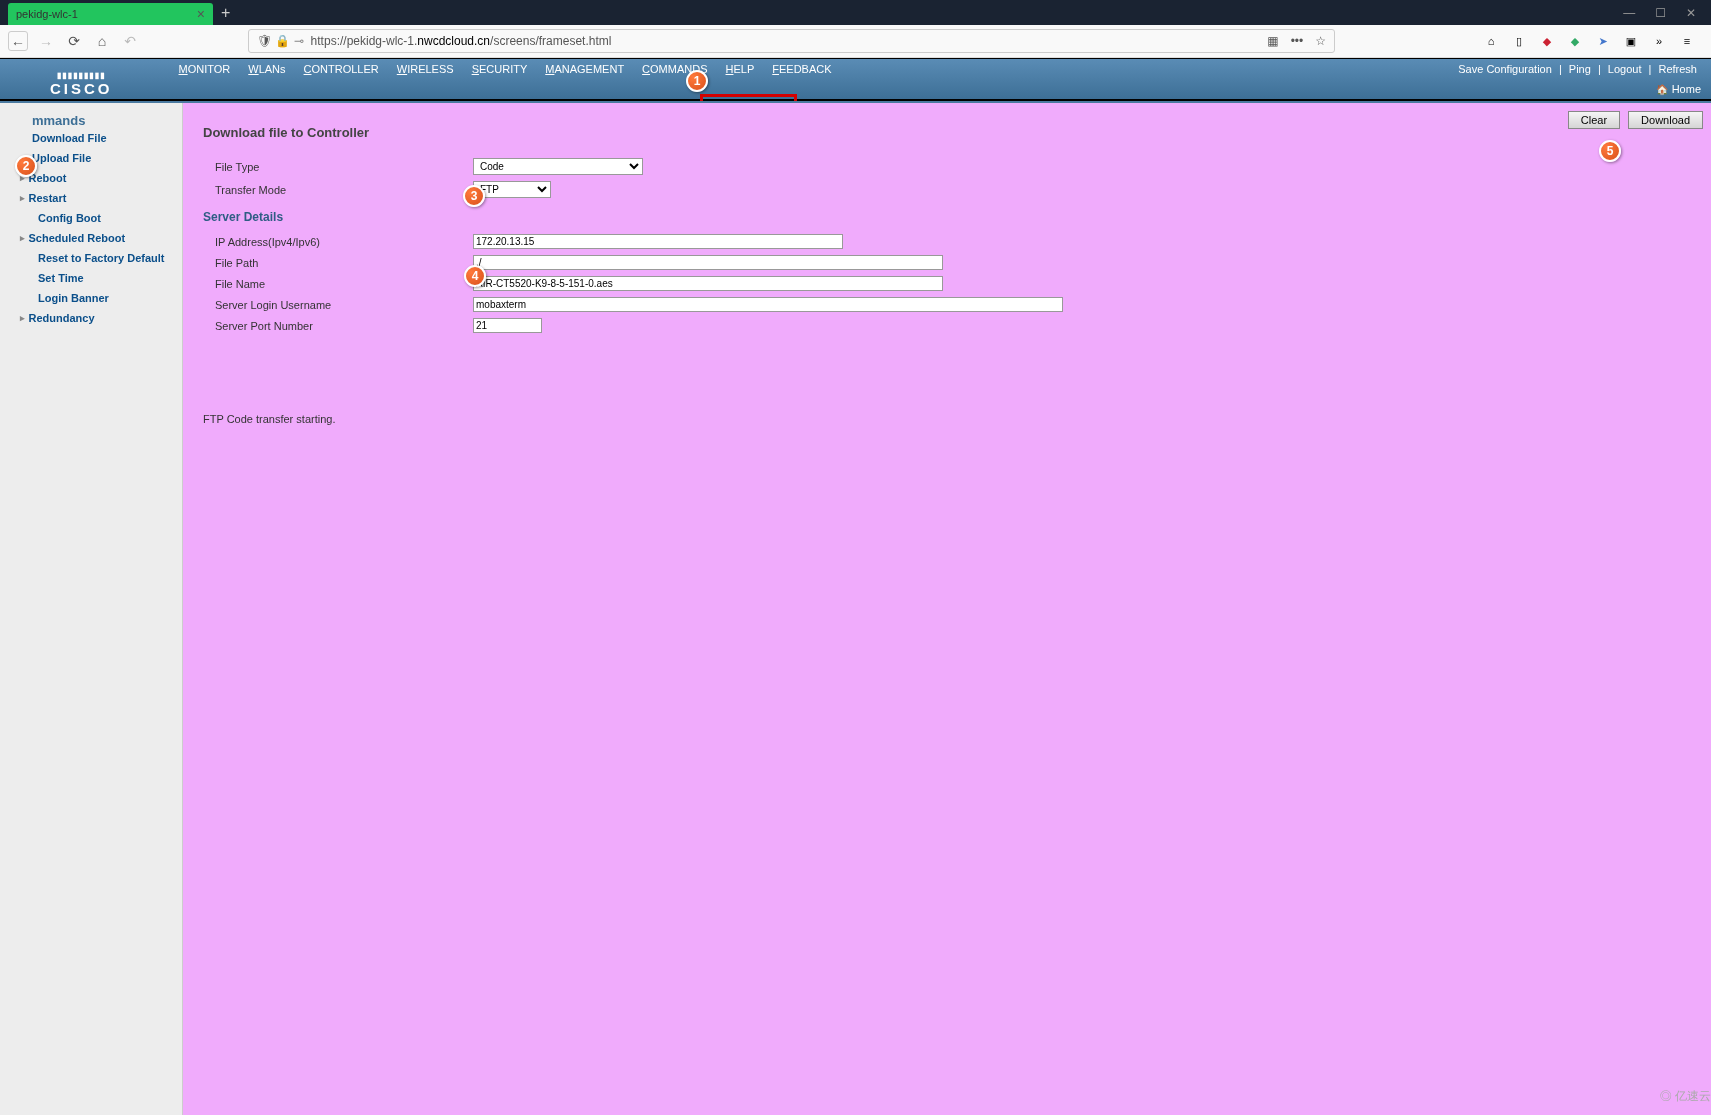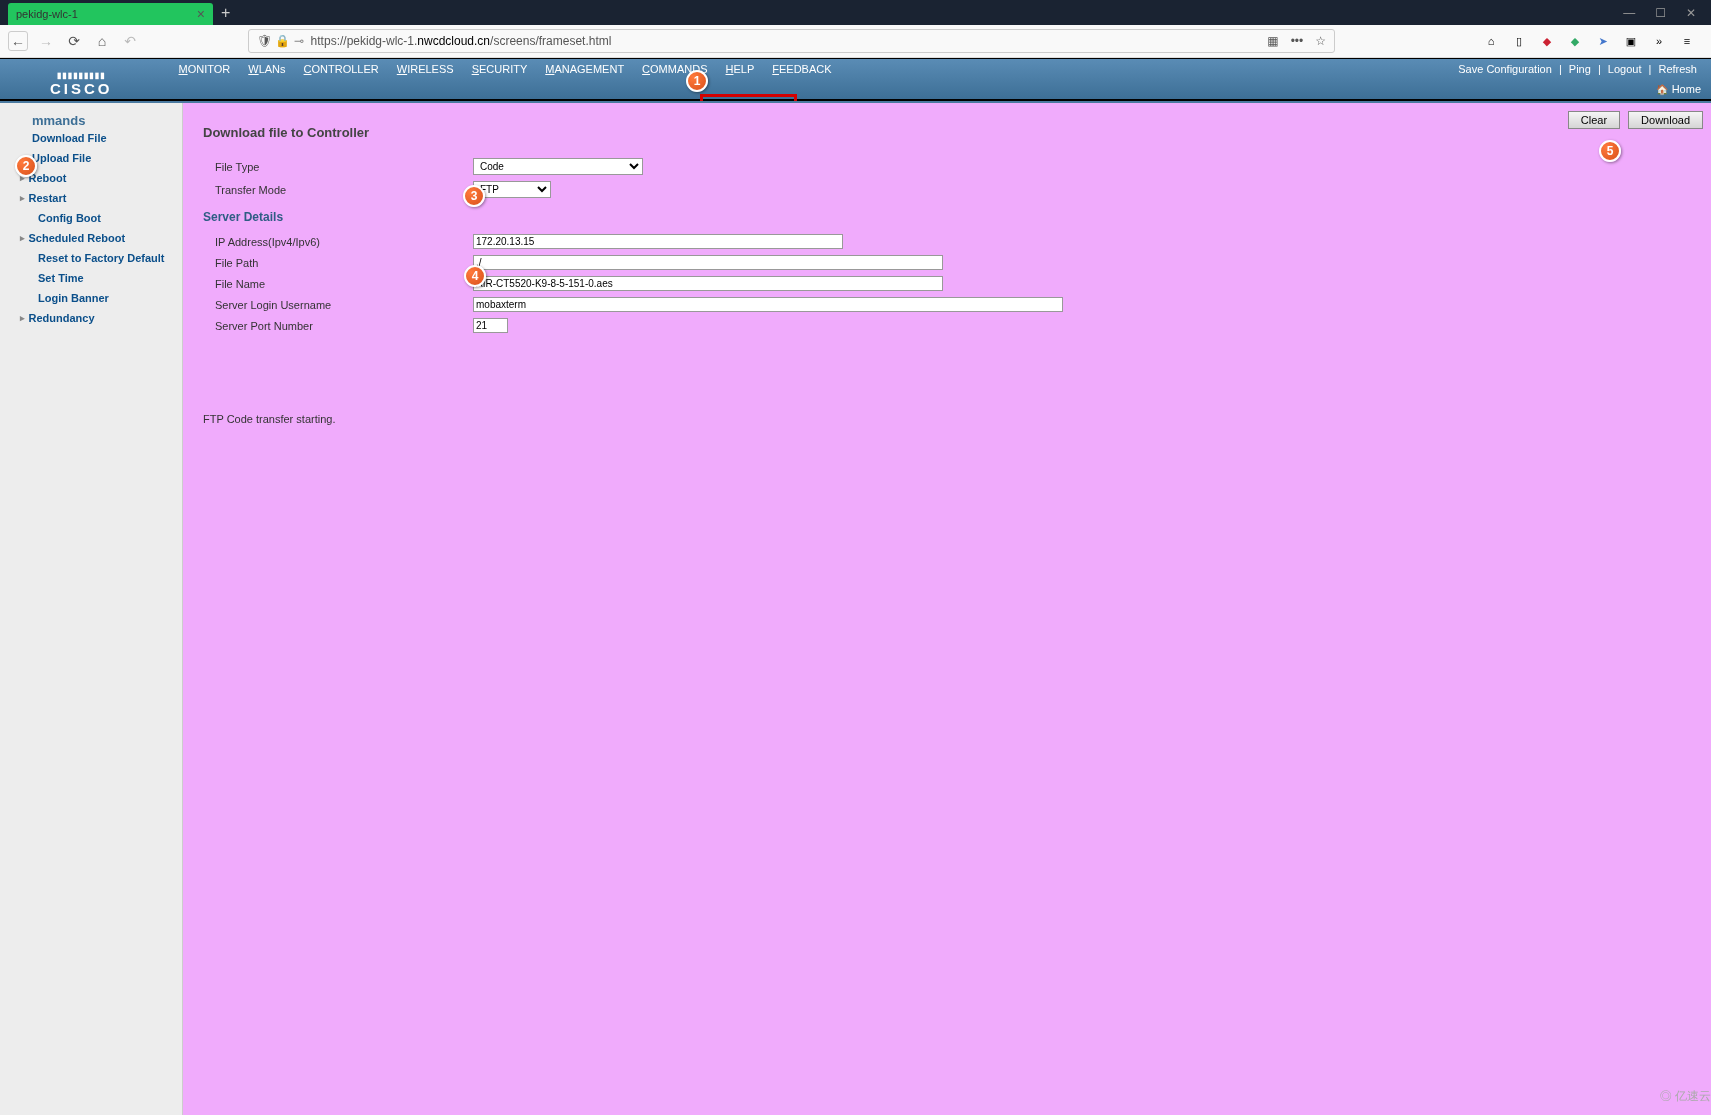--- a/index.html
+++ b/index.html
@@ -226,20 +226,20 @@
     <div class="form-row">
       <label>File Name</label>
       <input type="text" style="width: 470px;" value="AIR-CT5520-K9-8-5-151-0.aes">
     </div>
     <div class="form-row">
       <label>Server Login Username</label>
       <input type="text" style="width: 590px;" value="mobaxterm">
     </div>
     <div class="form-row">
       <label>Server Port Number</label>
-      <input type="text" style="width: 35px;" value="21">
+      <input type="text" style="width: 69px;" value="21">
     </div>
 
     <div class="status-msg">FTP Code transfer starting.</div>
   </div>
 </div>
 
 <div class="watermark">亿速云</div>
 
 </body></html>

